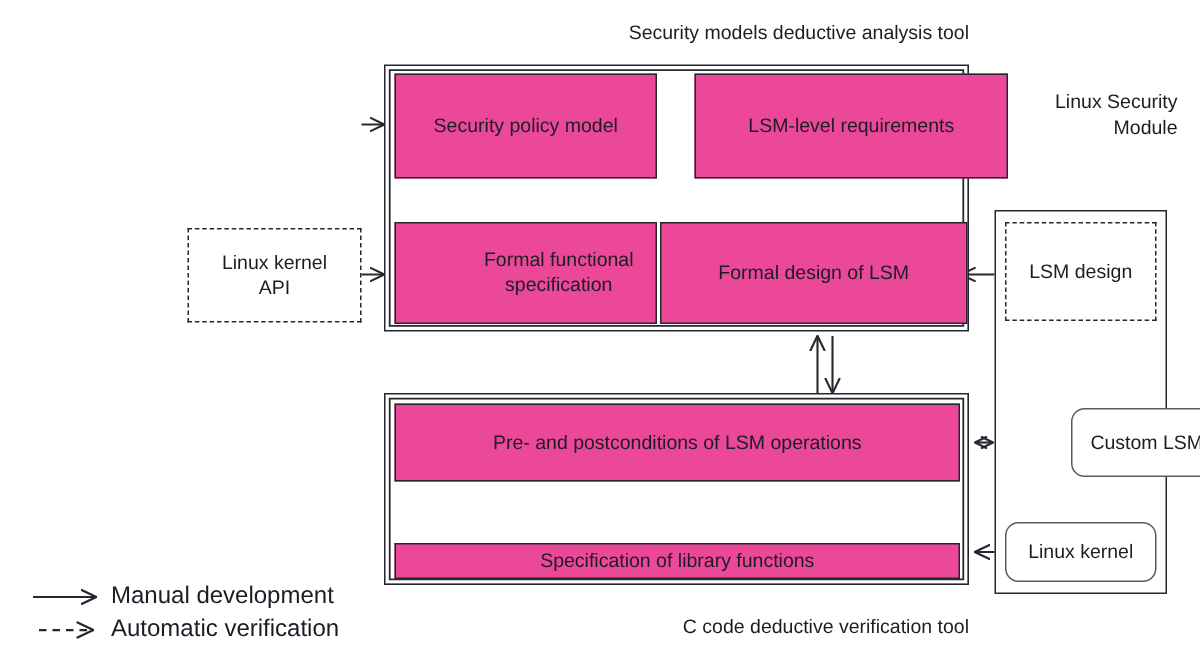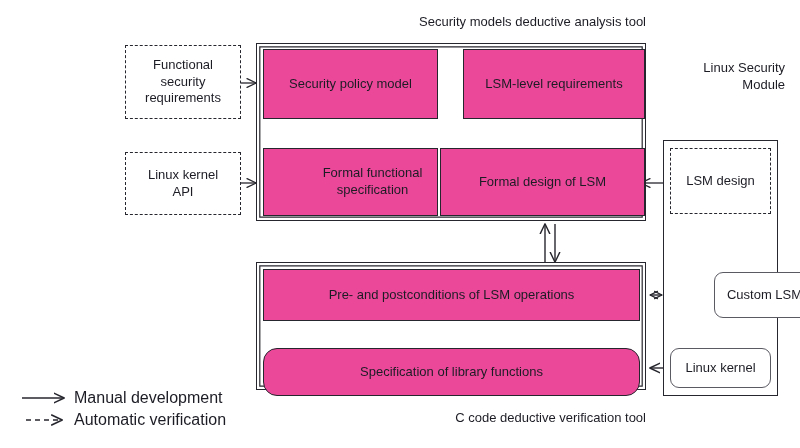--- a/index.html
+++ b/index.html
@@ -151,43 +151,40 @@
 
     <line x1="720" y1="271" x2="720" y2="216" stroke="#26262e" stroke-width="1.4" marker-end="url(#arrowOpen)"></line>
   </svg>
 
   <div class="caption" style="left:256px; top:14px; width:390px;">Security models deductive analysis tool</div>
 
   <div class="caption" style="left:256px; top:410px; width:390px;">C code deductive verification tool</div>
 
   <div class="caption" style="left:660px; top:60px; width:125px;"><span>Linux Security Module</span></div>
 
-  <div class="node dashed-box" style="left:125px; top:45px; width:116px; height:74px; white-space:pre-line;">Functional
-security
-requirements</div>
 
   <div class="node dashed-box" style="left:125px; top:152px; width:116px; height:63px; white-space:pre-line;">Linux kernel
 API</div>
 
   <div class="tool-container" style="left:256px; top:43px; width:390px; height:178px;"></div>
 
   <div class="node solid-box" style="left:263px; top:49px; width:175px; height:70px;">Security policy model</div>
 
-  <div class="node solid-box" style="left:463px; top:49px; width:182px; height:70px;">LSM-level requirements</div>
+  <div class="node solid-box" style="left:463px; top:49px; width:209px; height:70px;">LSM-level requirements</div>
 
   <div class="node solid-box" style="left:263px; top:148px; width:175px; height:68px; white-space:pre-line;padding-left:44px;">Formal functional
 specification</div>
 
   <div class="node solid-box" style="left:440px; top:148px; width:205px; height:68px;">Formal design of LSM</div>
 
   <div class="tool-container" style="left:256px; top:262px; width:390px; height:128px;"></div>
 
   <div class="node solid-box" style="left:263px; top:269px; width:377px; height:52px;">Pre- and postconditions of LSM operations</div>
 
-  <div class="node solid-box" style="left:263px; top:348px; width:377px; height:48px;border-radius:14px;">Specification of library functions</div>
+  <div class="node solid-box" style="left:263px; top:362px; width:377px; height:24px;">Specification of library functions</div>
 
   <div class="group-container" style="left:663px; top:140px; width:115px; height:256px;"></div>
 
   <div class="node dashed-box" style="left:670px; top:148px; width:101px; height:66px;">LSM design</div>
 
   <div class="node rounded-box" style="left:670px; top:272px; width:101px; height:46px;margin-left:44px;">Custom LSM</div>
 
   <div class="node rounded-box" style="left:670px; top:348px; width:101px; height:40px;">Linux kernel</div>
 
   <div id="legend">

